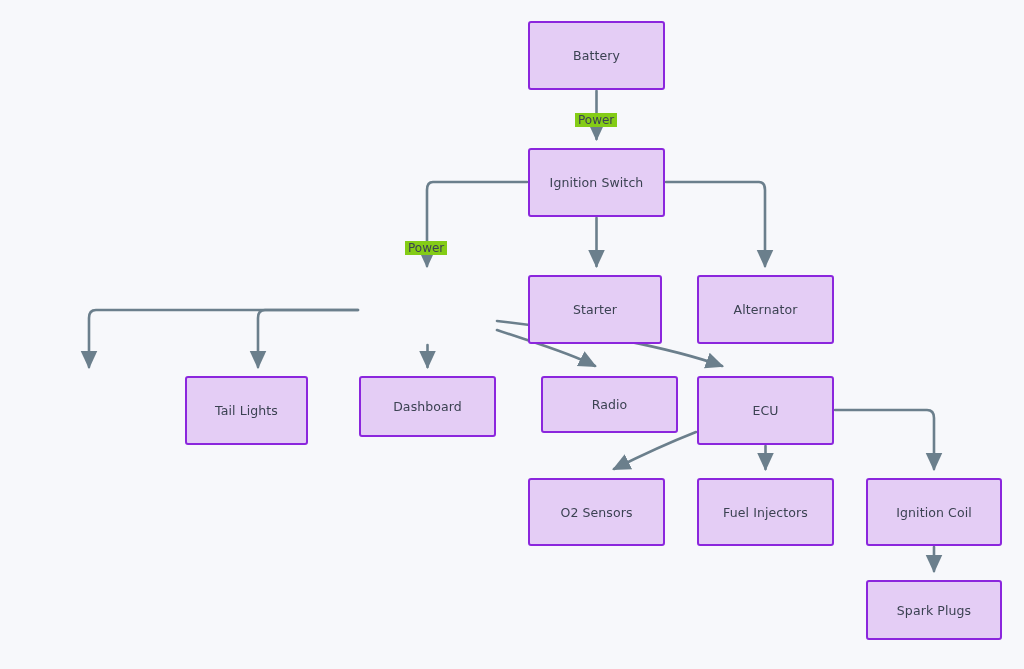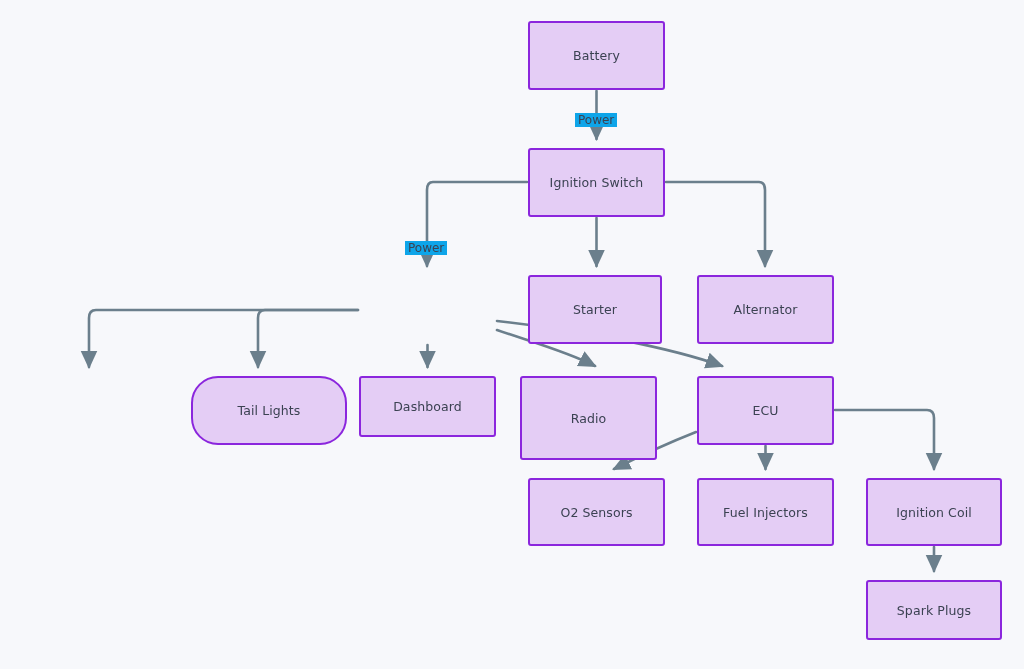--- a/index.html
+++ b/index.html
@@ -51,21 +51,21 @@
     letter-spacing: 0.1px;
     text-align: center;
     line-height: 1.2;
     user-select: none;
   }
   .edge-label {
     position: absolute;
     font-family: "DejaVu Sans", sans-serif;
     font-size: 12px;
     color: #3b4252;
-    background: #0ea5e9;
+    background: #84cc16;
     padding: 0 3px;
     white-space: nowrap;
     user-select: none;
   }
 </style>
 </head>
 <body>
 
 <div id="diagram-root">
 
@@ -119,29 +119,29 @@
 
     <div class="node" style="left:528px; top:275px; width:134px; height:69px;">
       <span class="node-label">Starter</span>
     </div>
 
     <div class="node" style="left:697px; top:275px; width:137px; height:69px;">
       <span class="node-label">Alternator</span>
     </div>
 
 
-    <div class="node" style="left:191px; top:376px; width:156px; height:69px;border-radius:27px;">
+    <div class="node" style="left:185px; top:376px; width:123px; height:69px;">
       <span class="node-label">Tail Lights</span>
     </div>
 
     <div class="node" style="left:359px; top:376px; width:137px; height:61px;">
       <span class="node-label">Dashboard</span>
     </div>
 
-    <div class="node" style="left:520px; top:376px; width:137px; height:84px;">
+    <div class="node" style="left:541px; top:376px; width:137px; height:57px;">
       <span class="node-label">Radio</span>
     </div>
 
     <div class="node" style="left:697px; top:376px; width:137px; height:69px;">
       <span class="node-label">ECU</span>
     </div>
 
     <div class="node" style="left:528px; top:478px; width:137px; height:68px;">
       <span class="node-label">O2 Sensors</span>
     </div>

